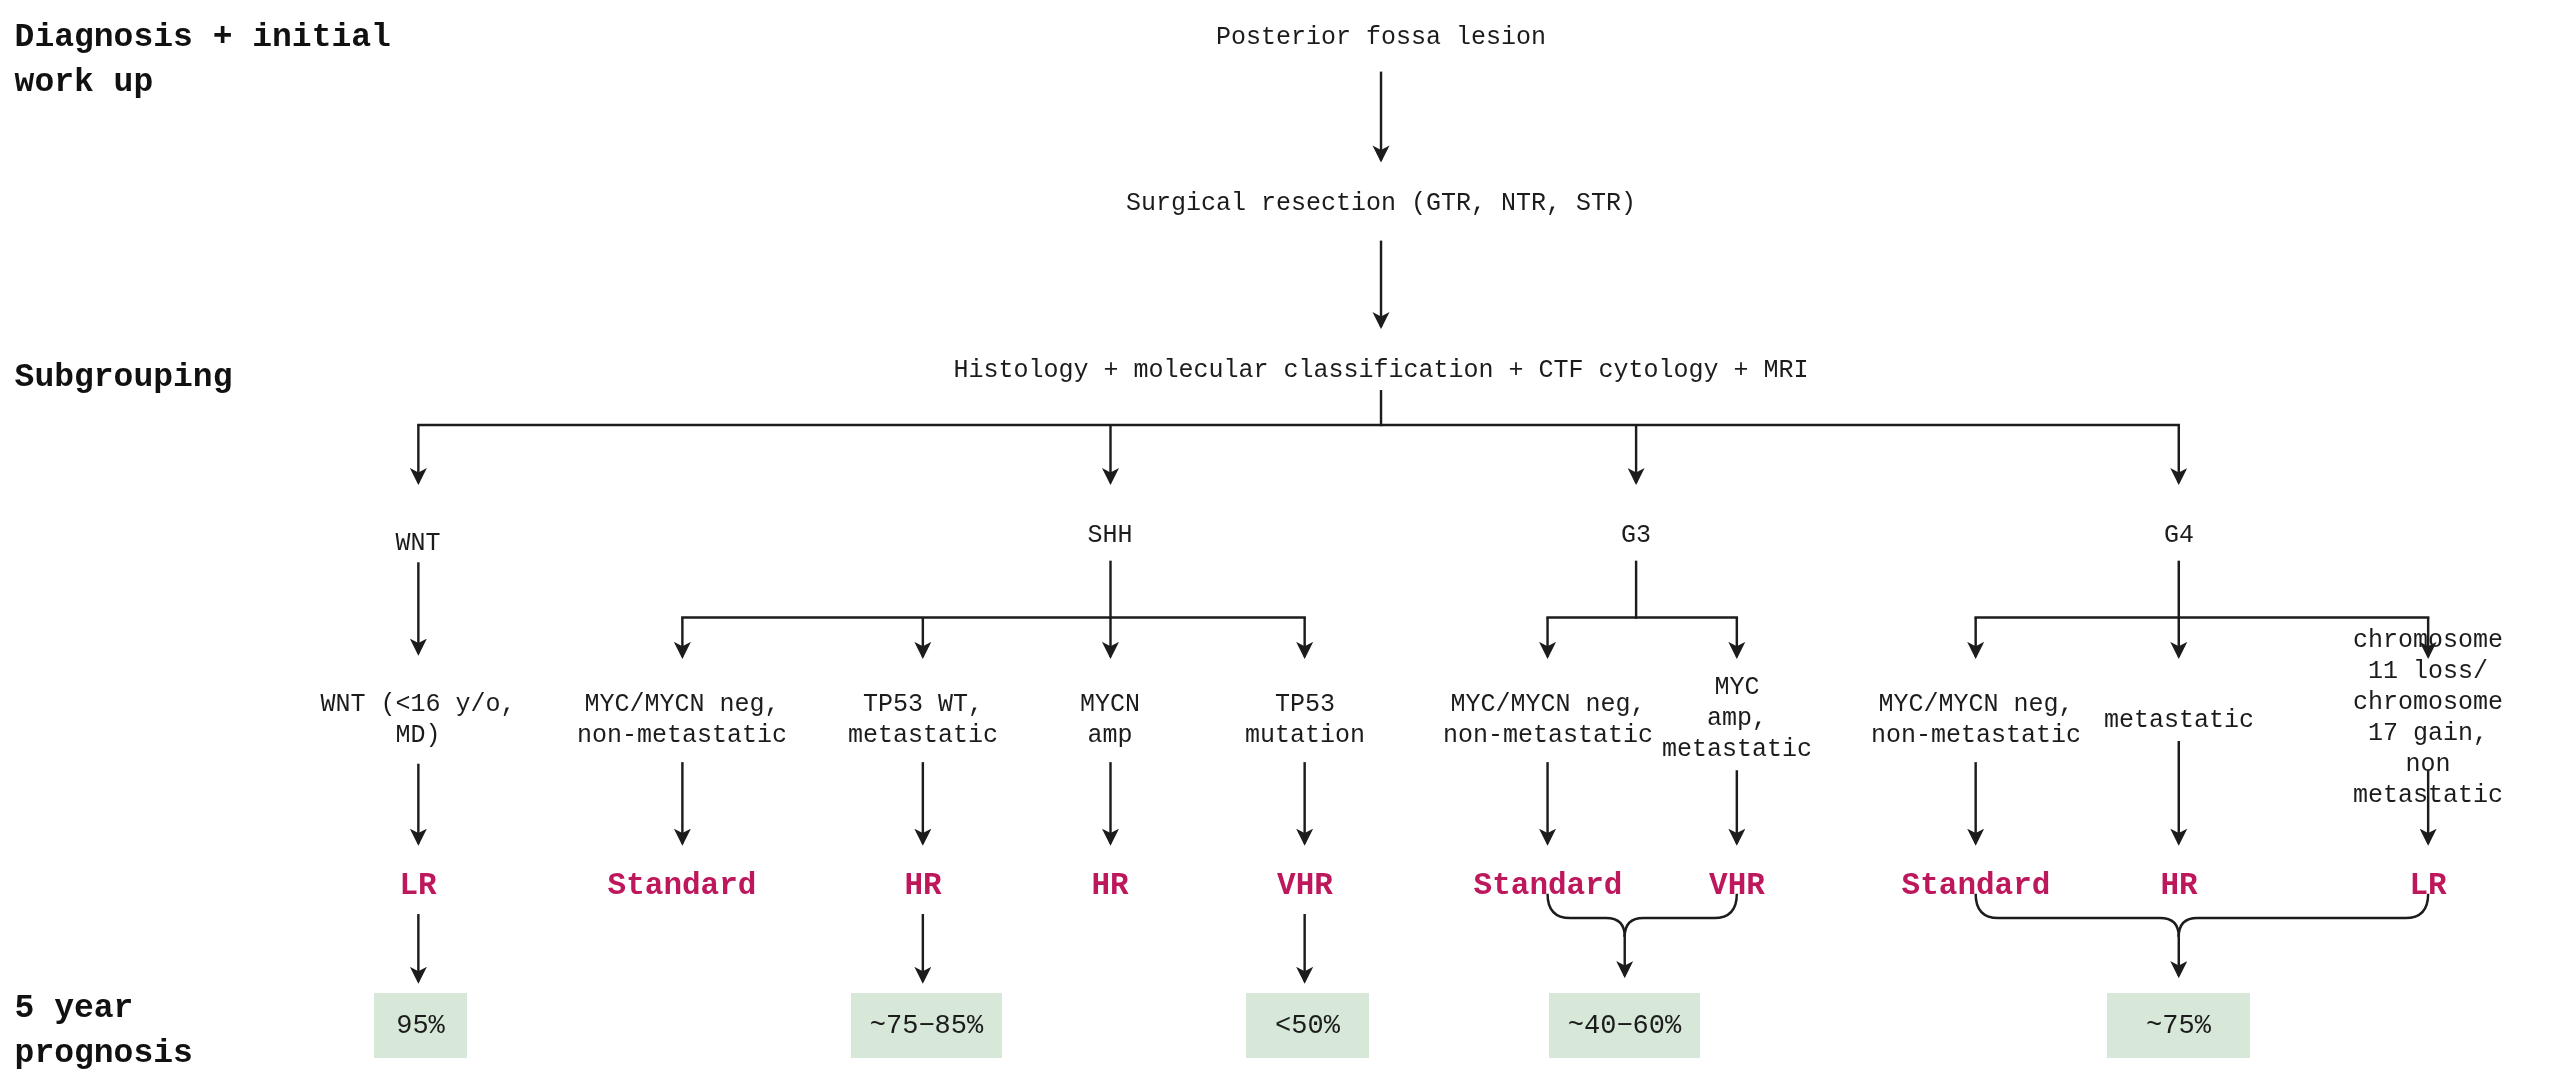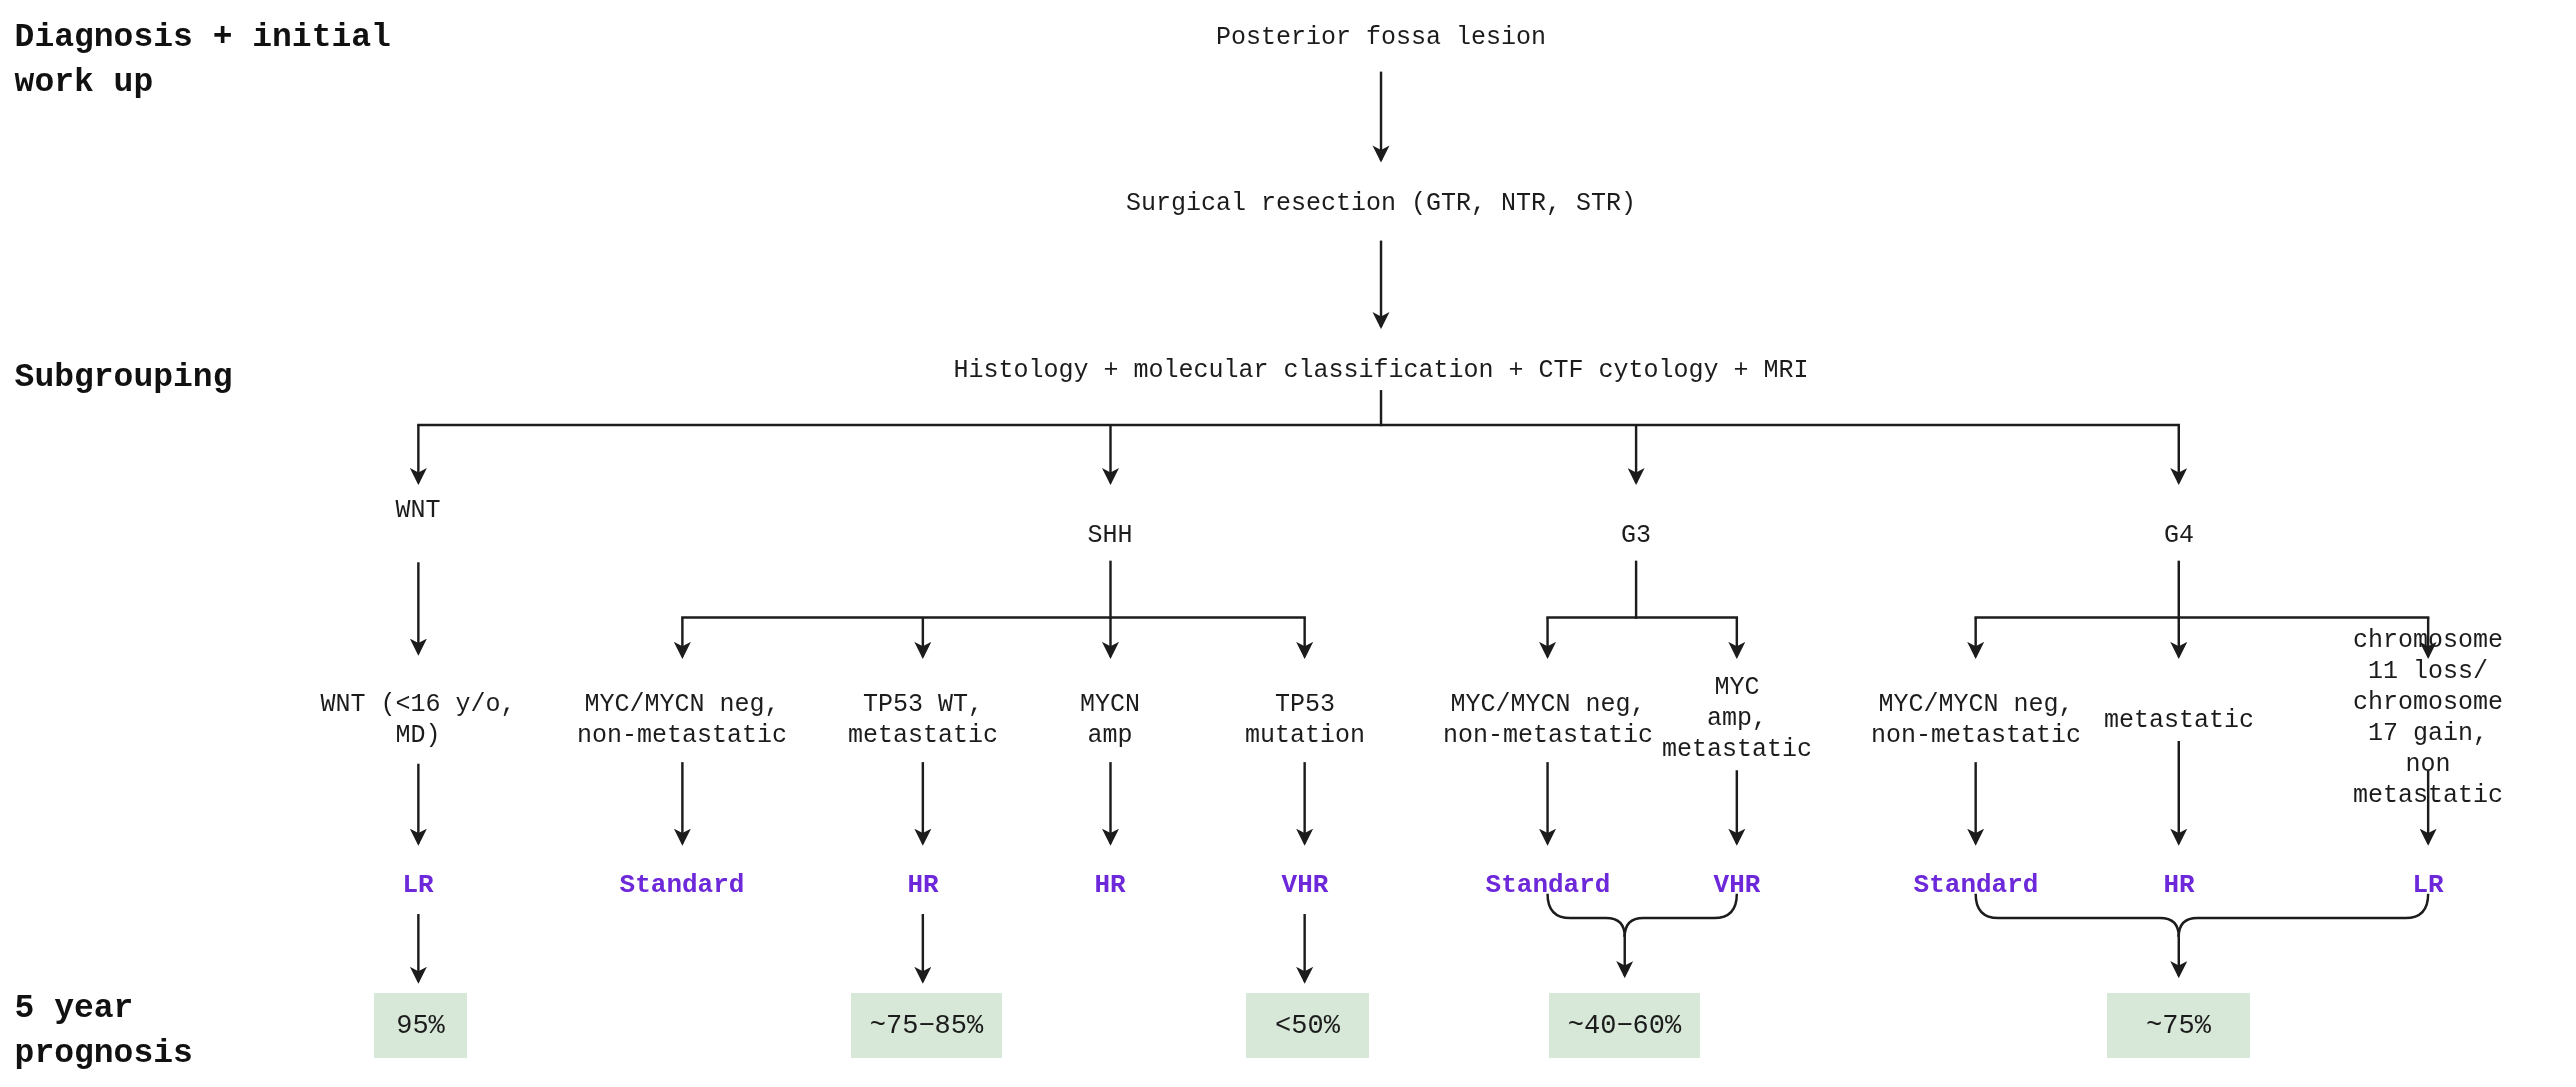--- a/index.html
+++ b/index.html
@@ -27,22 +27,22 @@
     position:absolute;
     left:14.6px;
     font-size:33px;
     line-height:45px;
     font-weight:bold;
     white-space:pre-line;
     color:#111111;
   }
   .risk{
     font-weight:bold;
-    font-size:26px;
-    color:#6d28d9;
+    font-size:31px;
+    color:#be185d;
   }
   .prog-box{
     position:absolute;
     top:993px;height:65px;
     background:#d7e8d8;
     display:flex;align-items:center;justify-content:center;
     font-size:27px;
     color:#1c1c1c;
     white-space:pre;
   }
@@ -112,21 +112,21 @@
   <div class="section-label" style="top:14.6px;">Diagnosis + initial
 work up</div>
   <div class="section-label" style="top:355px;">Subgrouping</div>
   <div class="section-label" style="top:986px;">5 year
 prognosis</div>
 
   <div class="node" style="left:1381px;top:37px;">Posterior fossa lesion</div>
   <div class="node" style="left:1381px;top:203px;">Surgical resection (GTR, NTR, STR)</div>
   <div class="node" style="left:1381px;top:370px;">Histology + molecular classification + CTF cytology + MRI</div>
 
-  <div class="node" style="left:418px;top:510px;">WNT</div>
+  <div class="node" style="left:418px;top:543px;">WNT</div>
   <div class="node" style="left:1110px;top:535px;">SHH</div>
   <div class="node" style="left:1636px;top:535px;">G3</div>
   <div class="node" style="left:2179px;top:535px;">G4</div>
 
   <div class="node" style="left:418px;top:720px;text-align:center;">WNT (&lt;16 y/o,
 MD)</div>
   <div class="node" style="left:682px;top:720px;">MYC/MYCN neg,
 non-metastatic</div>
   <div class="node" style="left:923px;top:720px;">TP53 WT,
 metastatic</div>

